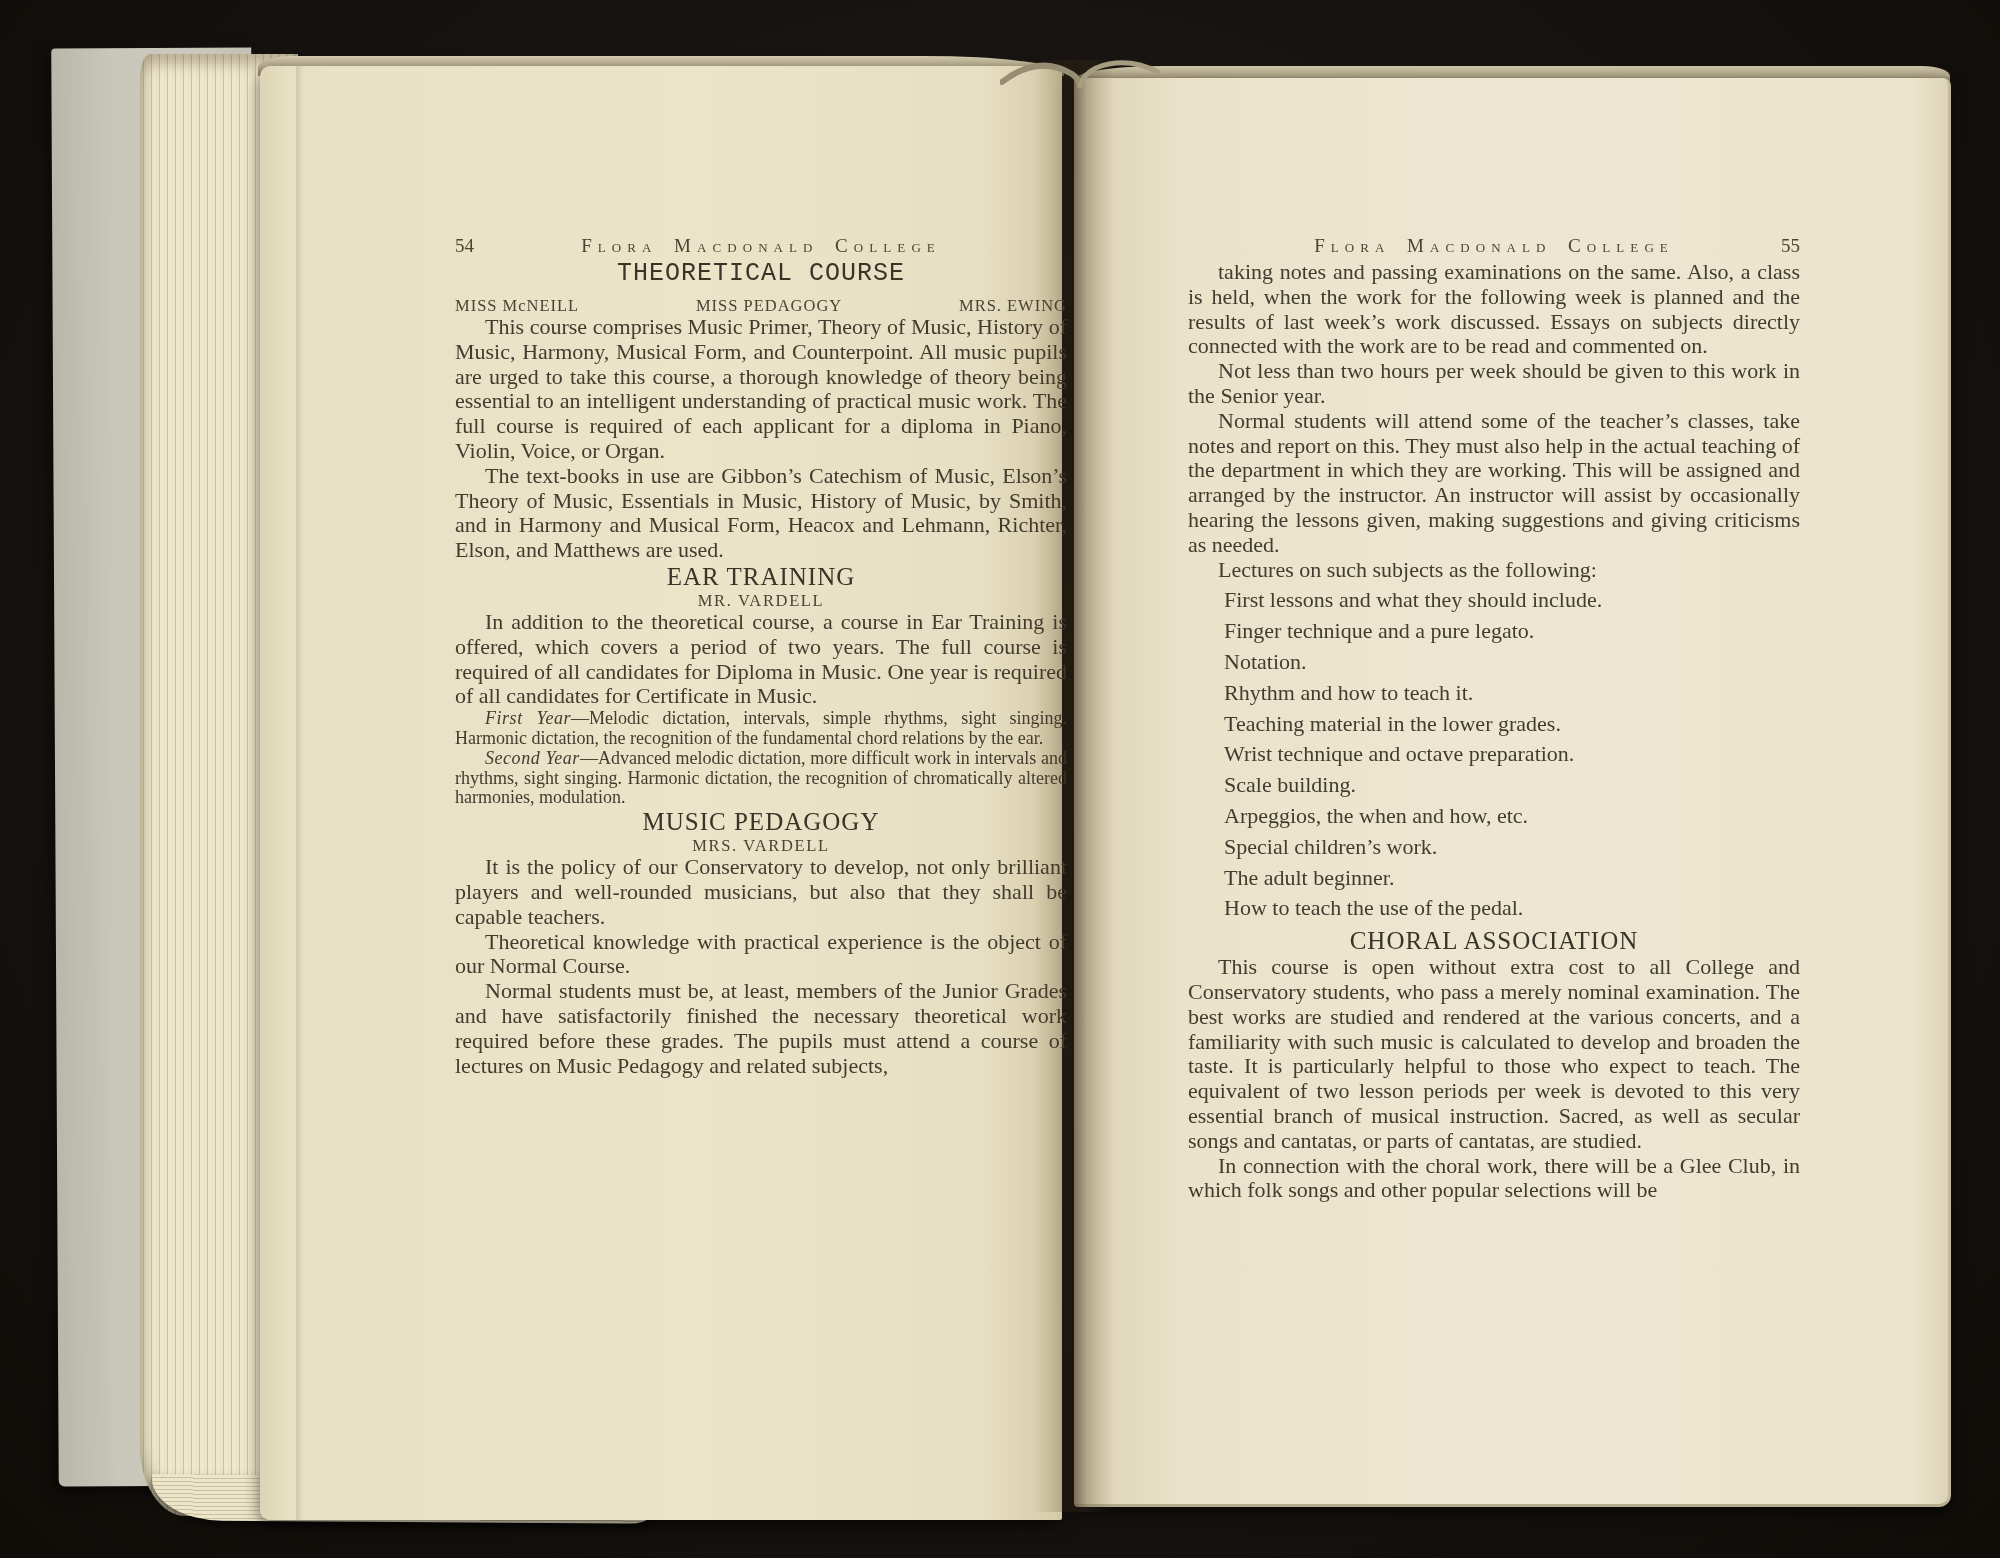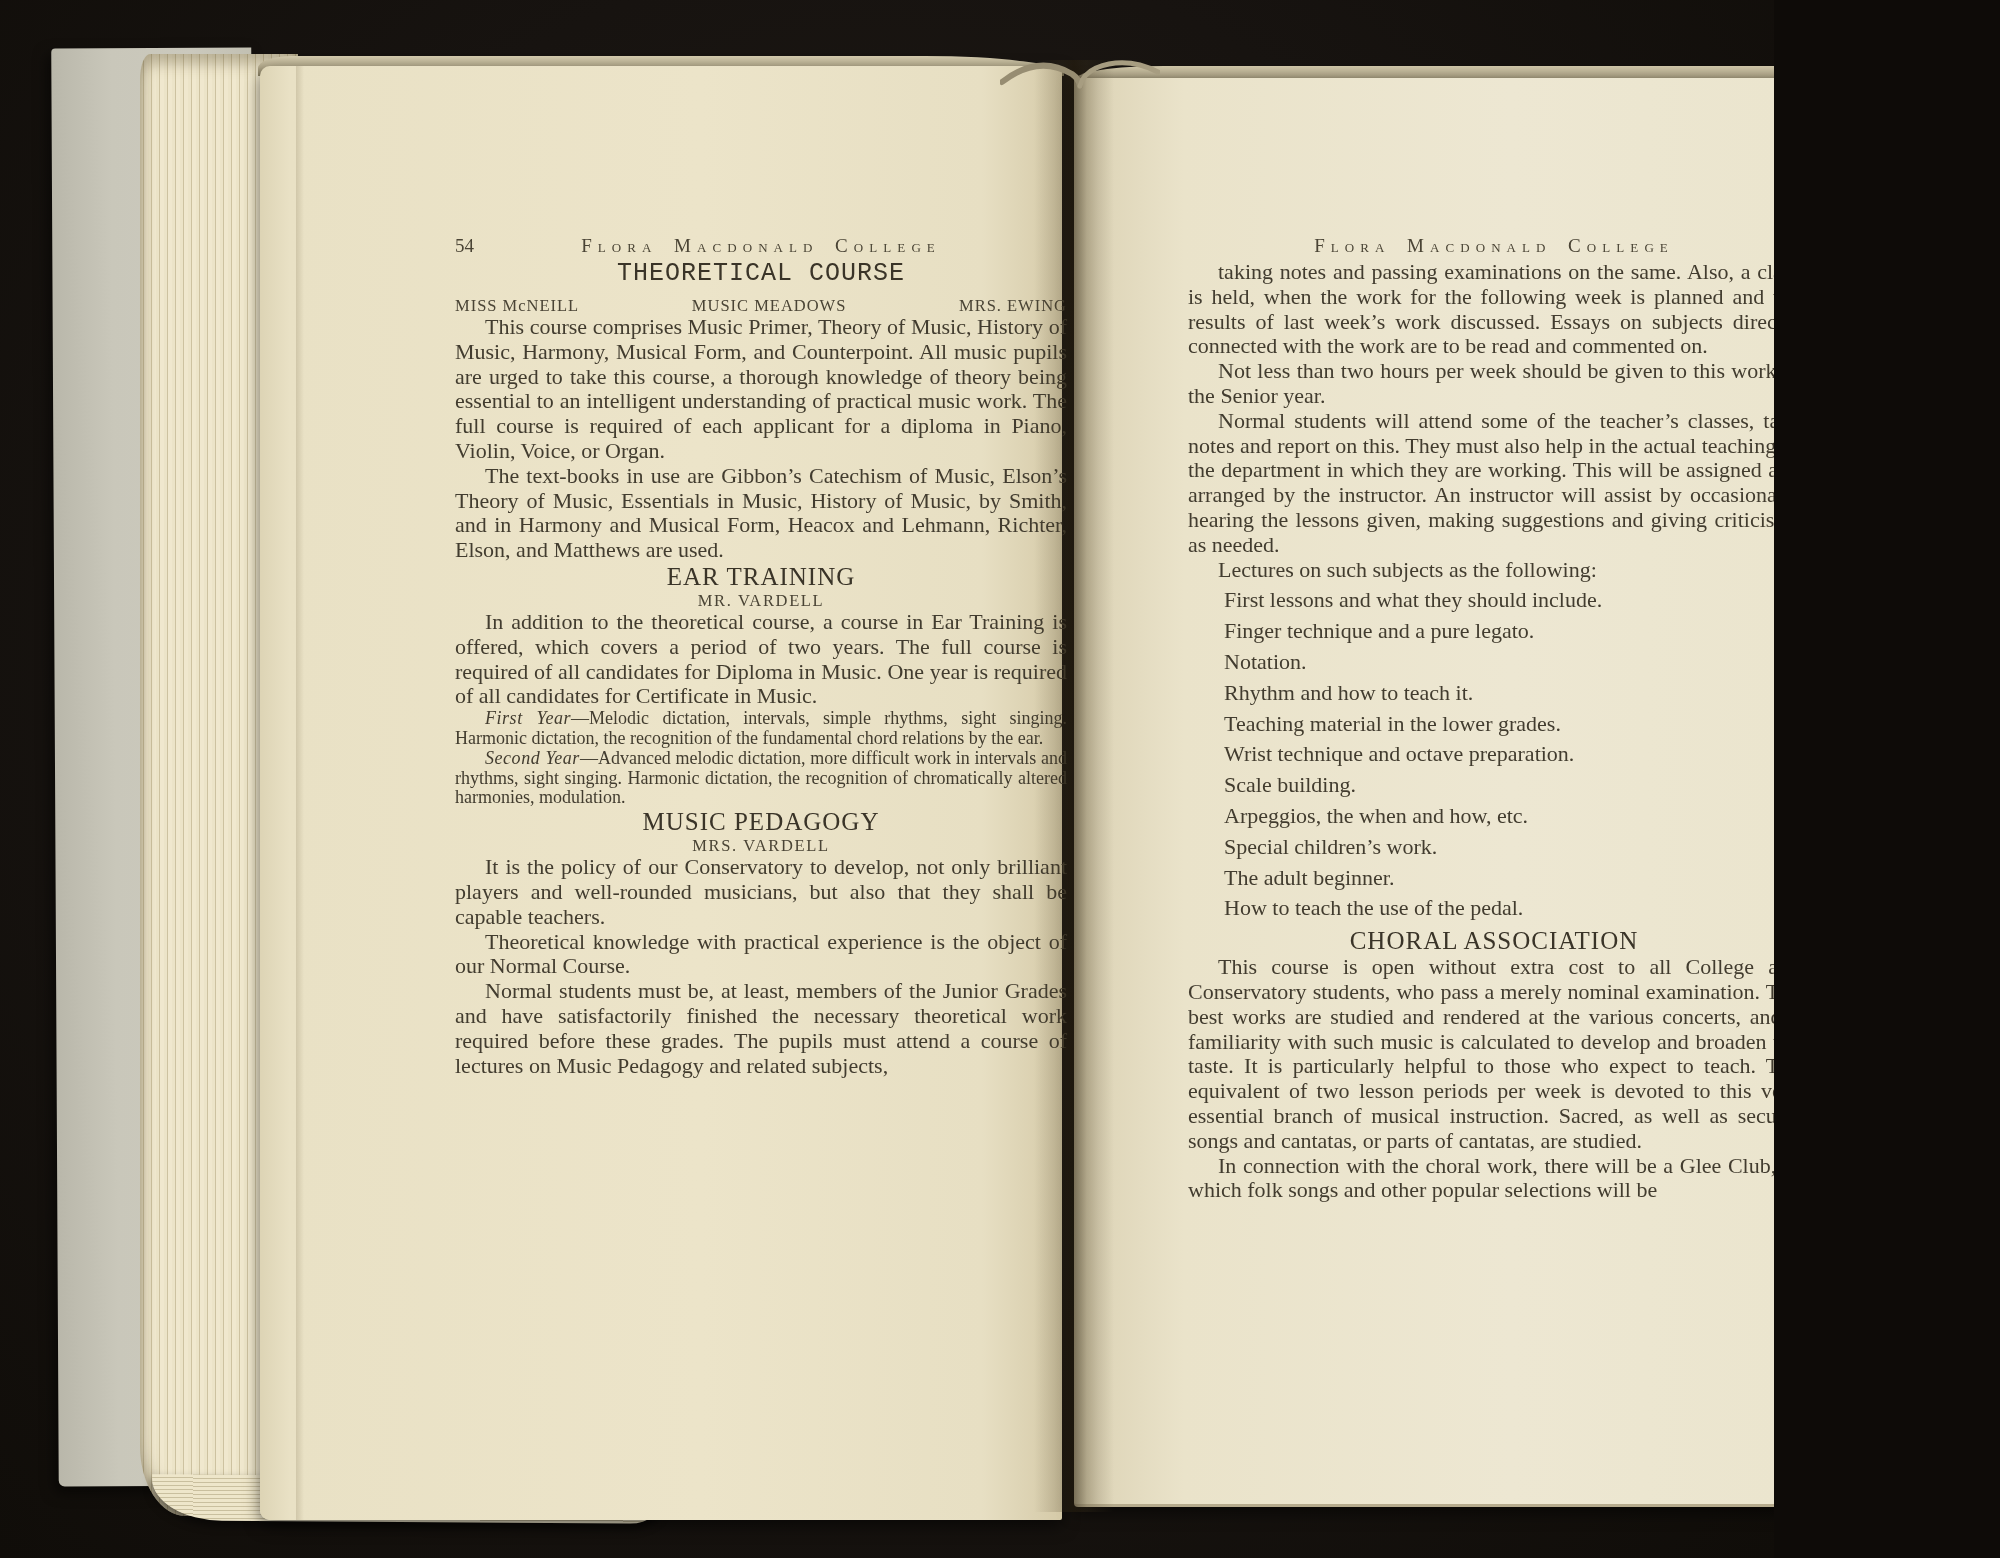--- a/index.html
+++ b/index.html
@@ -1,17 +1,17 @@
 <!DOCTYPE html>
 <html><head>
 <meta charset="utf-8">
 <style>
   html,body{margin:0;padding:0;background:#0e0b08;}
   .stage{
-    position:relative;width:1774px;height:1558px;overflow:hidden;
+    position:relative;width:2000px;height:1558px;overflow:hidden;
     background:radial-gradient(ellipse at 50% 42%, #201b15 0%, #171310 55%, #100d09 100%);
     font-family:"Liberation Serif","DejaVu Serif",serif;
   }
   
   .endsheet{
     position:absolute;left:55px;top:48px;width:200px;height:1438px;
     background:linear-gradient(90deg,#b9b7aa 0%,#c9c7ba 30%,#cbc9bd 70%,#c2c0b2 100%);
     border-radius:4px 0 0 6px;transform:rotate(-0.3deg);
     box-shadow:-4px 6px 14px rgba(0,0,0,0.55);
   }
@@ -98,21 +98,21 @@
     <div class="col col-left">
 
       <div class="running-row">
         <span class="pagenum-left">54</span>
         <span class="running-title">Flora Macdonald College</span>
       </div>
 
       <h2 class="sect mt26">THEORETICAL COURSE</h2>
       <div class="instructors mt8">
         <span>MISS McNEILL</span>
-        <span>MUSIC MEADOWS</span>
+        <span>MISS PEDAGOGY</span>
         <span>MRS. EWING</span>
       </div>
       <p class="body mt10">This course comprises Music Primer, Theory of Music, History of Music, Harmony, Musical Form, and Counterpoint. All music pupils are urged to take this course, a thorough knowledge of theory being essential to an intelligent understanding of practical music work. The full course is required of each applicant for a diploma in Piano, Violin, Voice, or Organ.</p>
       <p class="body">The text-books in use are Gibbon’s Catechism of Music, Elson’s Theory of Music, Essentials in Music, History of Music, by Smith, and in Harmony and Musical Form, Heacox and Lehmann, Richter, Elson, and Matthews are used.</p>
 
       <h2 class="sect mt34">EAR TRAINING</h2>
       <div class="instructor-solo mt12">MR. VARDELL</div>
       <p class="body mt12">In addition to the theoretical course, a course in Ear Training is offered, which covers a period of two years. The full course is required of all candidates for Diploma in Music. One year is required of all candidates for Certificate in Music.</p>
 
       <p class="fine mt16">

